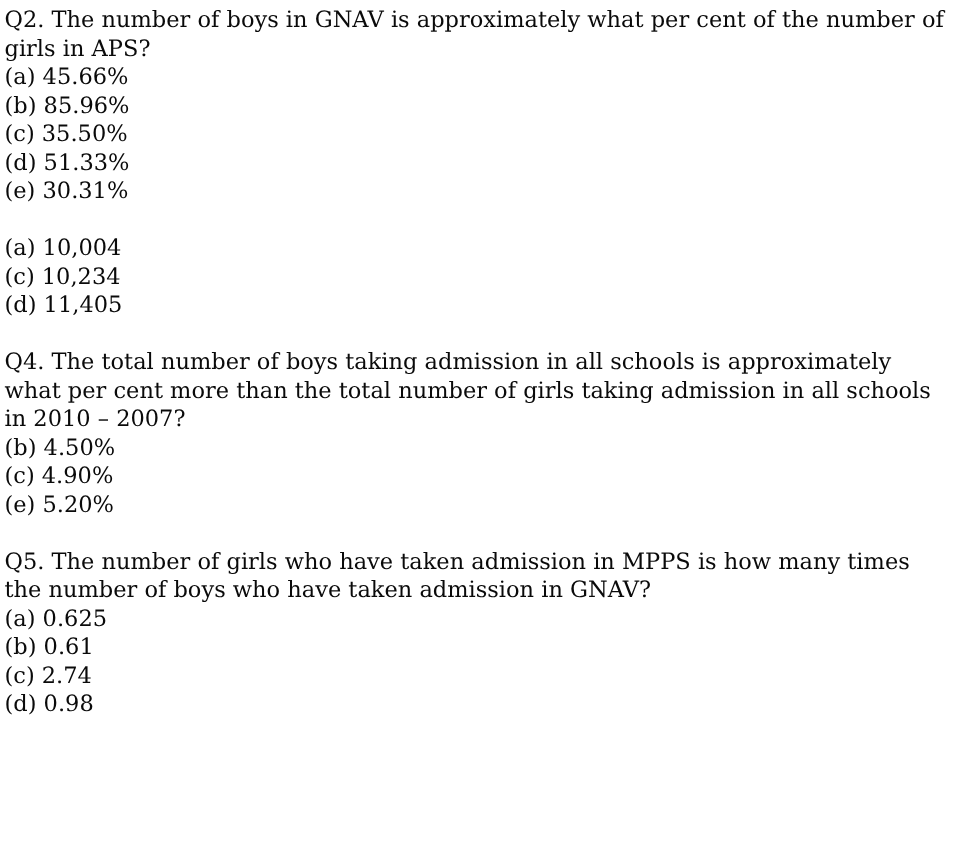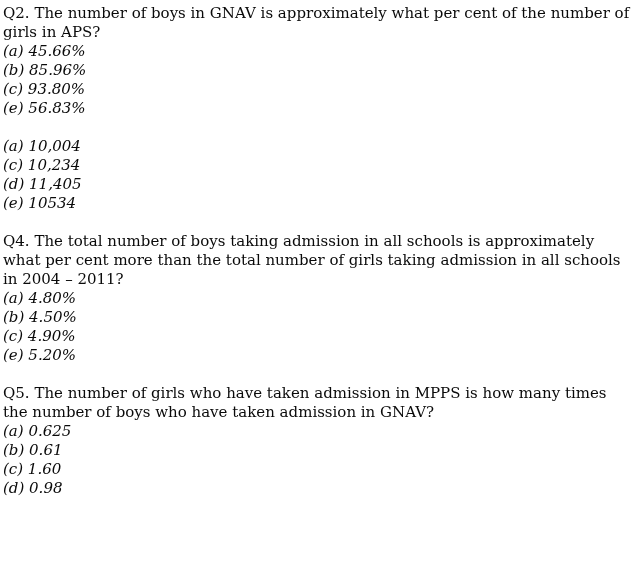--- a/index.html
+++ b/index.html
@@ -20,49 +20,47 @@
     margin-bottom: 19px;
   }
   .question-block:last-child {
     margin-bottom: 0;
   }
   .q-text {
     white-space: normal;
   }
   .option {
     white-space: nowrap;
-    font-style: italic;
   }
 </style>
 </head>
 <body>
 
 <div class="question-block">
   <p class="q-text">Q2. The number of boys in GNAV is approximately what per cent of the number of girls in APS?</p>
   <p class="option">(a) 45.66%</p>
   <p class="option">(b) 85.96%</p>
-  <p class="option">(c) 93.80%</p>
-  <p class="option">(e) 56.83%</p>
+  <p class="option">(c) 35.50%</p>
+  <p class="option">(d) 51.33%</p>
+  <p class="option">(e) 30.31%</p>
 </div>
 
 <div class="question-block">
   <p class="option">(a) 10,004</p>
   <p class="option">(c) 10,234</p>
   <p class="option">(d) 11,405</p>
-  <p class="option">(e) 10534</p>
 </div>
 
 <div class="question-block">
-  <p class="q-text">Q4. The total number of boys taking admission in all schools is approximately what per cent more than the total number of girls taking admission in all schools in 2004 – 2011?</p>
-  <p class="option">(a) 4.80%</p>
+  <p class="q-text">Q4. The total number of boys taking admission in all schools is approximately what per cent more than the total number of girls taking admission in all schools in 2010 – 2007?</p>
   <p class="option">(b) 4.50%</p>
   <p class="option">(c) 4.90%</p>
   <p class="option">(e) 5.20%</p>
 </div>
 
 <div class="question-block">
   <p class="q-text">Q5. The number of girls who have taken admission in MPPS is how many times the number of boys who have taken admission in GNAV?</p>
   <p class="option">(a) 0.625</p>
   <p class="option">(b) 0.61</p>
-  <p class="option">(c) 1.60</p>
+  <p class="option">(c) 2.74</p>
   <p class="option">(d) 0.98</p>
 
 </div>
 
 </body></html>

